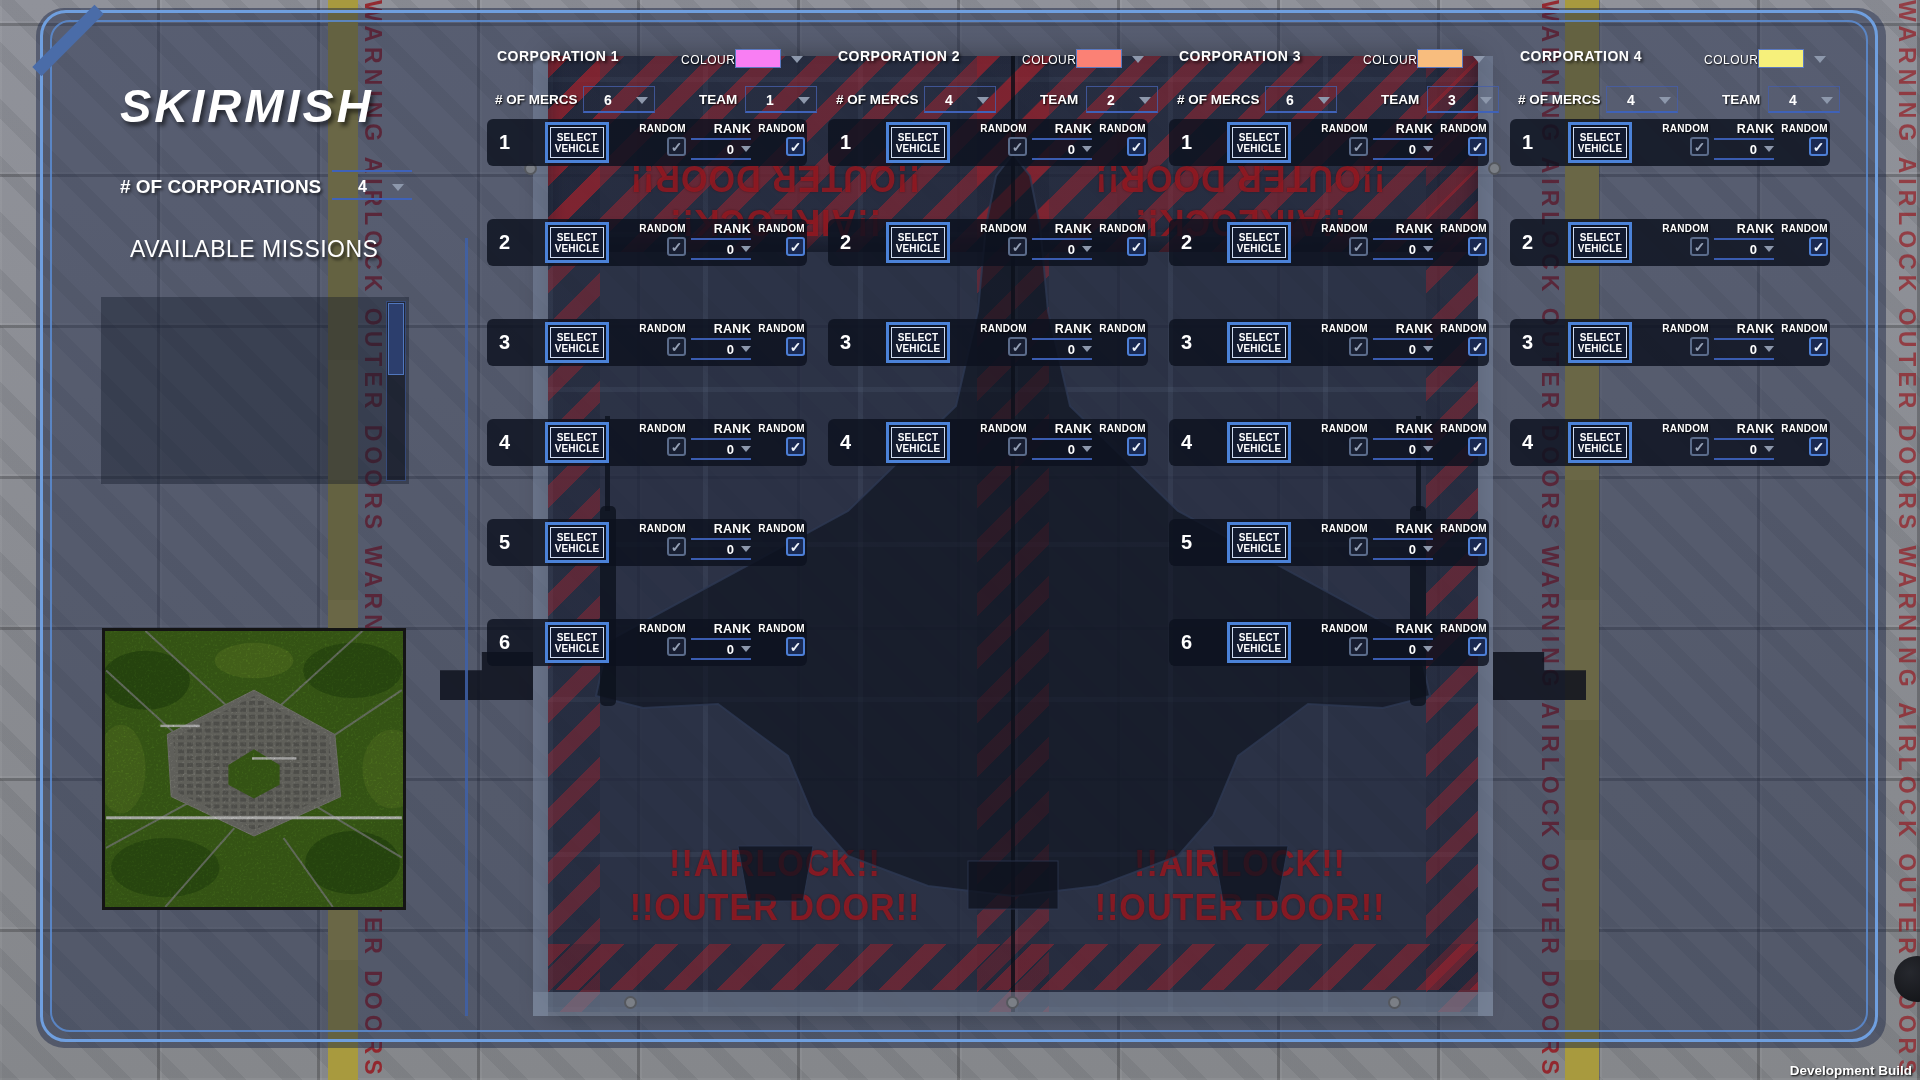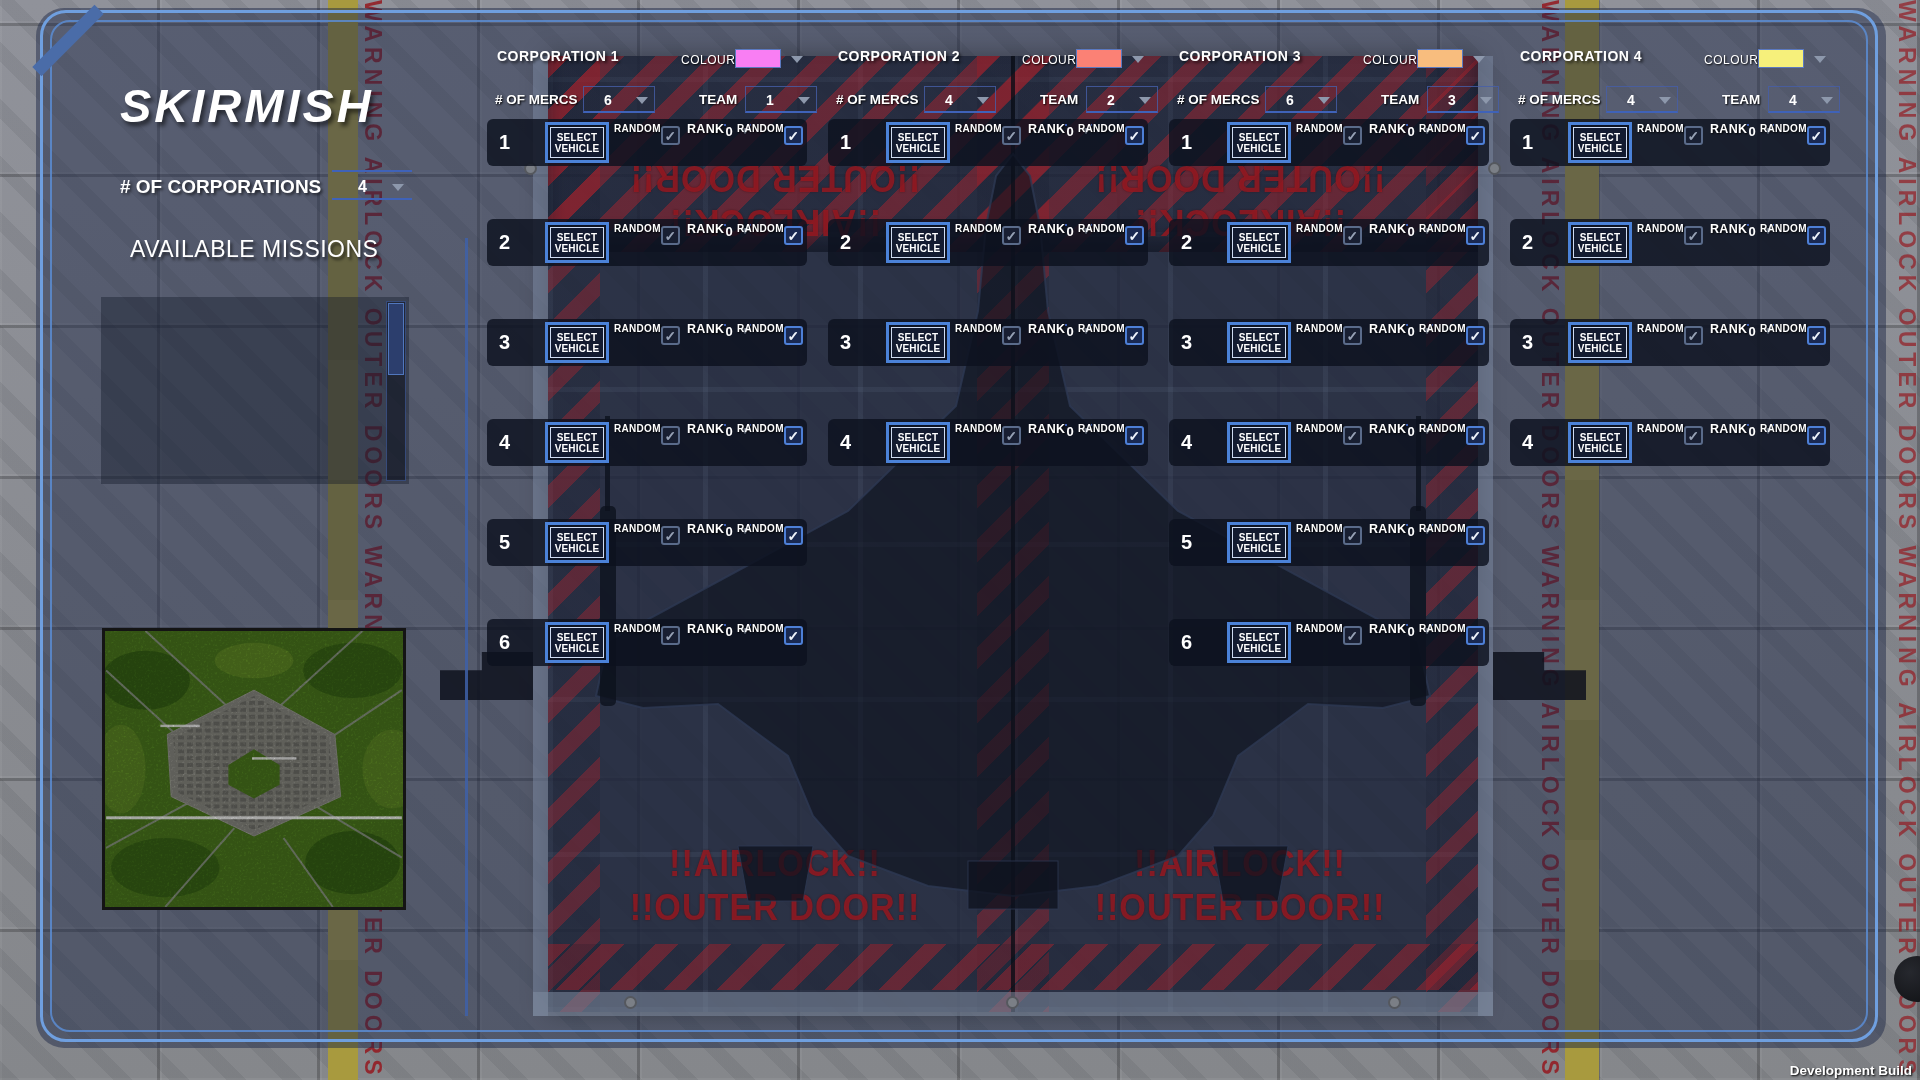--- a/index.html
+++ b/index.html
@@ -108,21 +108,21 @@
   .ddl .chev { position:absolute; right:6px; top:10px; }
   .rows { position:absolute; left:0; top:75px; }
   .mrow { position:relative; width:320px; height:47px; margin-bottom:53px;
     background:rgba(12,17,31,0.82); border-radius:6px; }
   .mnum { position:absolute; left:12px; top:0; line-height:47px; font-size:20px; font-weight:bold; }
   .selveh { position:absolute; left:58px; top:3px; width:64px; height:41px; cursor:pointer;
     border:3px solid #4b82d8; background:#131b30; color:#fff; font-family:inherit;
     box-shadow:inset 0 0 0 2px #0d1322, inset 0 0 0 3px #cfdcf2;
     font-size:10px; font-weight:bold; line-height:10.5px; letter-spacing:0.2px; padding-top:2px; }
   .selveh span { display:block; }
-  .group { position:absolute; top:4px; display:flex; flex-direction:row; align-items:flex-start; }
+  .group { position:absolute; top:4px; display:flex; flex-direction:column; align-items:flex-end; }
   .rnd1 { left:127px; width:72px; } .rnd2 { left:250px; width:68px; }
   .slbl { font-size:10px; font-weight:bold; letter-spacing:0.3px; text-shadow:1px 1px 2px #000; }
   .cbox { width:19px; height:19px; margin-top:3px; border-radius:3px; cursor:pointer;
     display:flex; align-items:center; justify-content:center; }
   .cbox.dim { background:rgba(25,32,52,0.9); border:2px solid #5a6b8a; }
   .cbox.dim .check { color:#96a1b5; }
   .cbox.bright { background:rgba(26,42,84,0.95); border:2px solid #4d7fd6; }
   .cbox.bright .check { color:#eef3fb; }
   .check { font-size:14px; font-weight:bold; line-height:14px; }
   .rankg { left:200px; width:64px; top:3px; }

